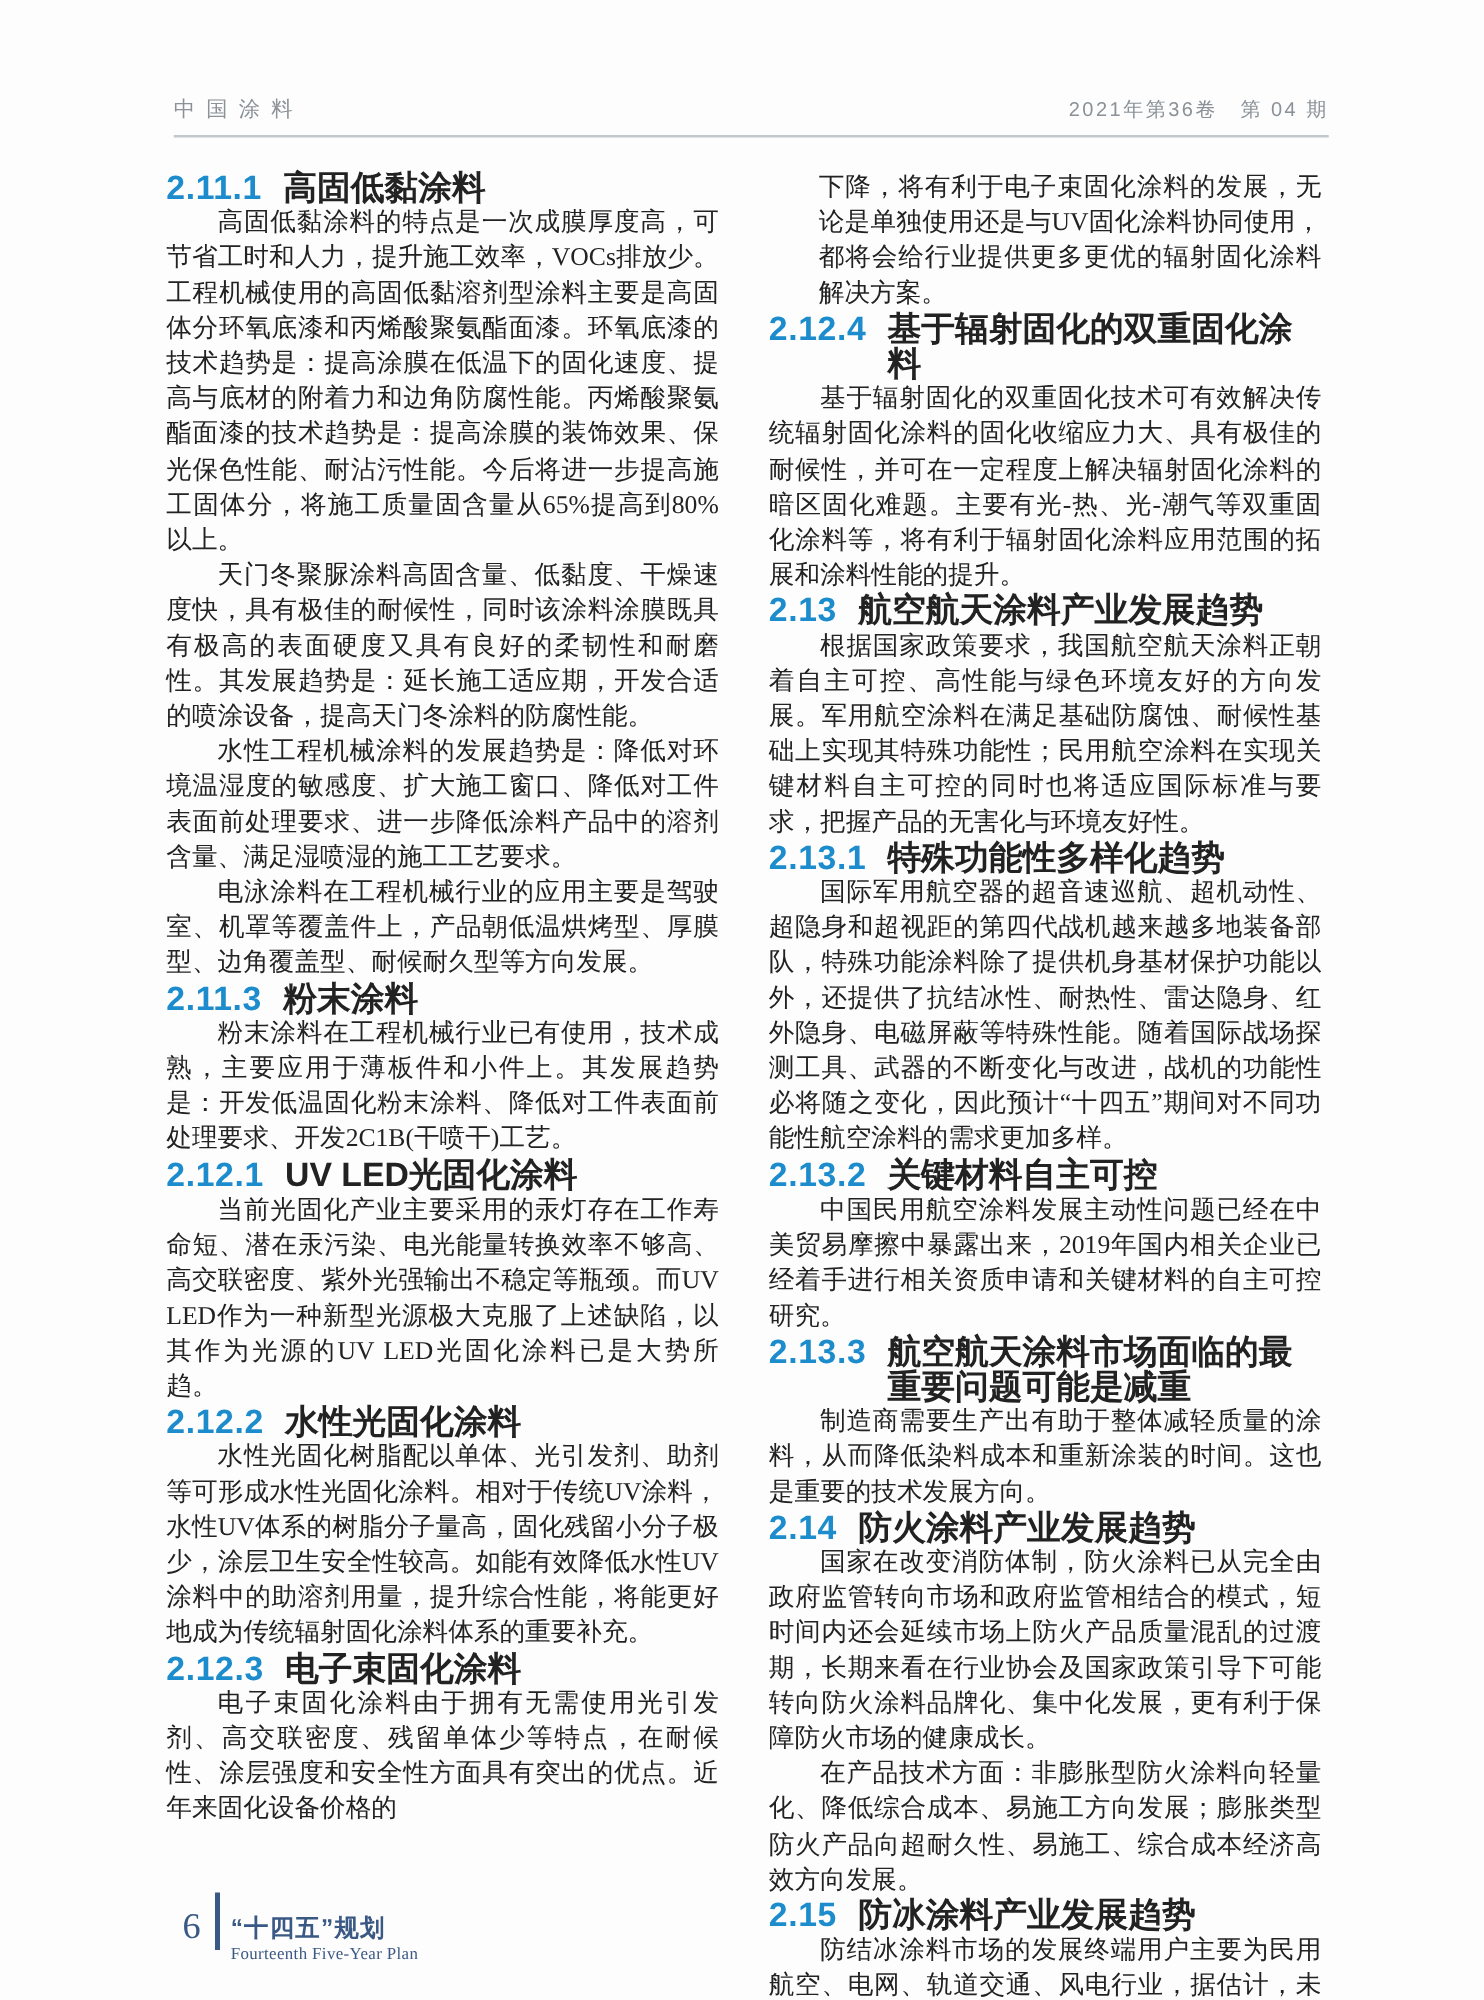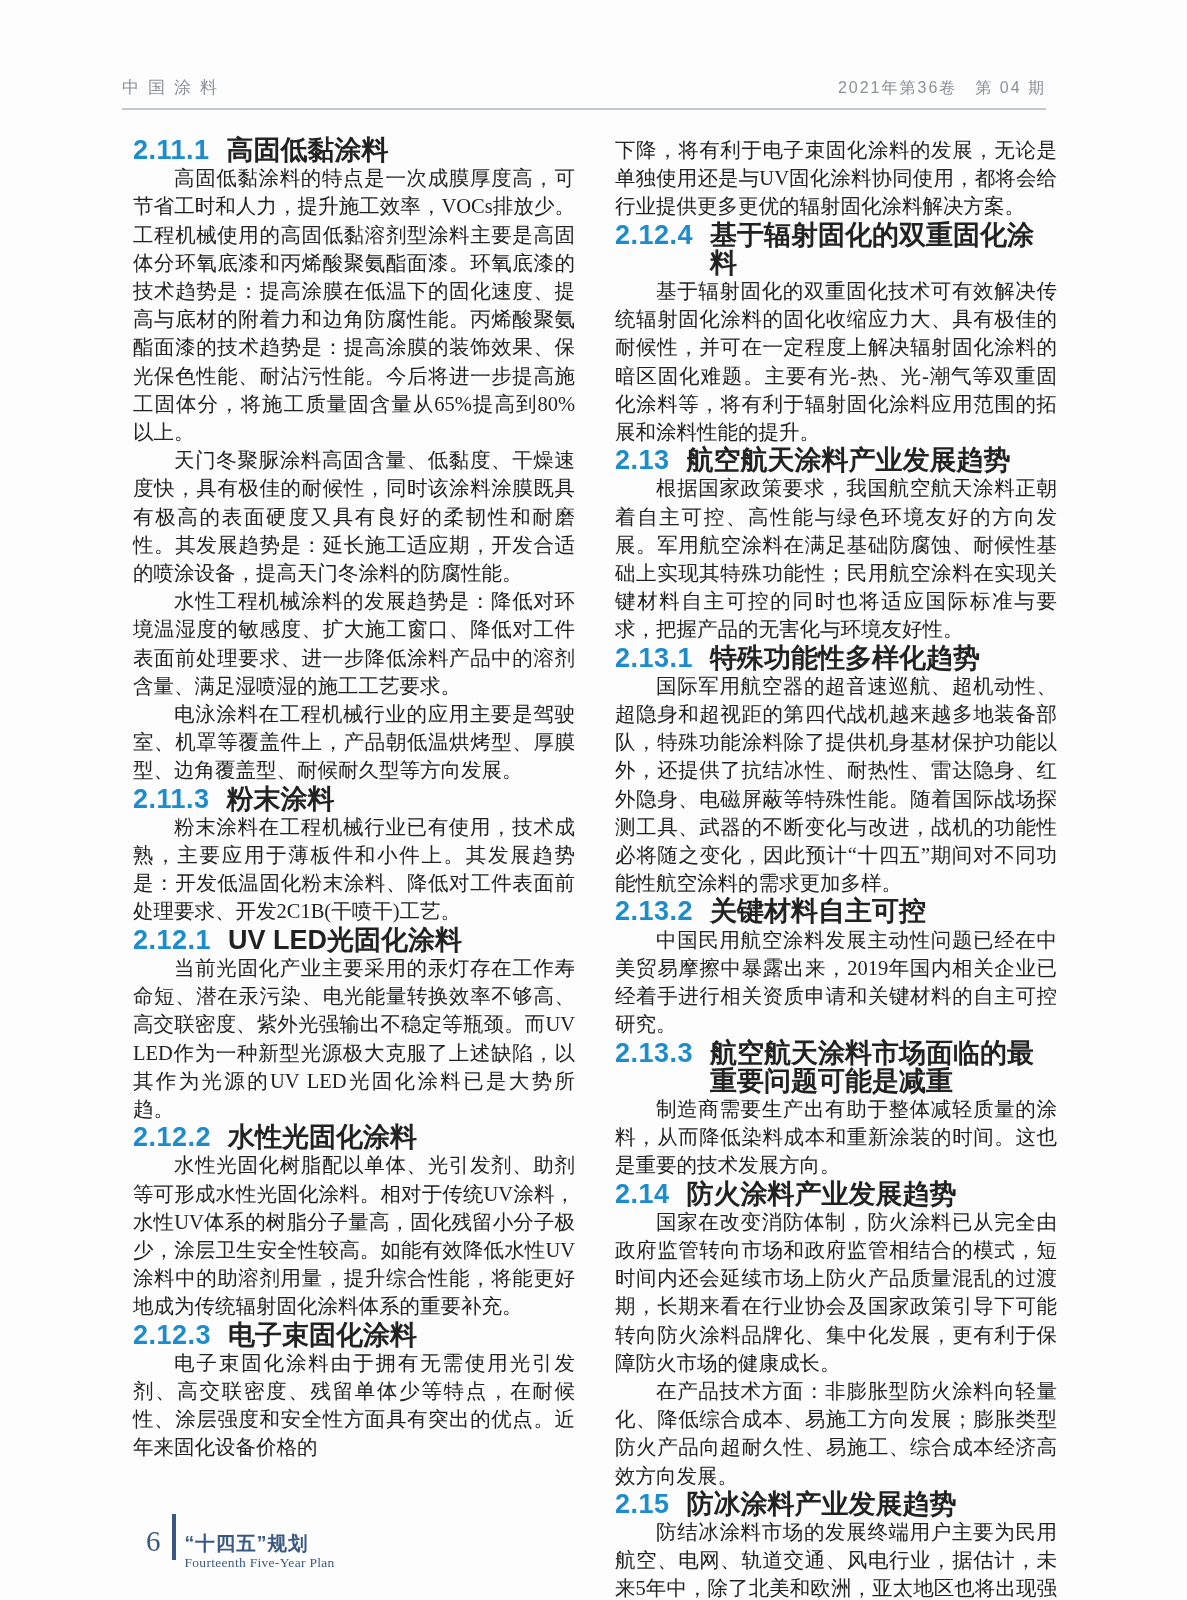--- a/index.html
+++ b/index.html
@@ -14,21 +14,21 @@
   body{
     width:1187px;height:1600px;
     background:var(--paper);
     position:relative;
     overflow:hidden;
     font-family:"Liberation Serif","DejaVu Serif",serif;
     color:var(--ink);
   }
   
   .page-header{
-    position:absolute;left:122px;top:76px;width:924px;
+    position:absolute;left:139px;top:76px;width:924px;
     display:flex;justify-content:space-between;align-items:flex-end;
     border-bottom:2px solid var(--rule);
     padding-bottom:9px;
   }
   .journal-name{
     font-family:"Liberation Sans","DejaVu Sans",sans-serif;
     font-size:17px;color:var(--muted);letter-spacing:9px;
   }
   .issue-info{
     font-family:"Liberation Sans","DejaVu Sans",sans-serif;
@@ -40,21 +40,21 @@
     display:flex;gap:40px;
   }
   .col{width:442px;}
   .para{
     margin:0;
     font-size:20.5px;line-height:28.2px;
     text-align:justify;
     text-indent:2em;
     color:var(--ink);
   }
-  .para.noindent{text-indent:0;}
+  .para.noindent{text-indent:0;margin-left:40px;}
   .heading{
     display:flex;
     font-family:"Liberation Sans","DejaVu Sans",sans-serif;
     font-weight:bold;
     font-size:27px;line-height:28.2px;
     margin:0;
   }
   .heading .sec-num{
     color:var(--accent);
     flex:none;

